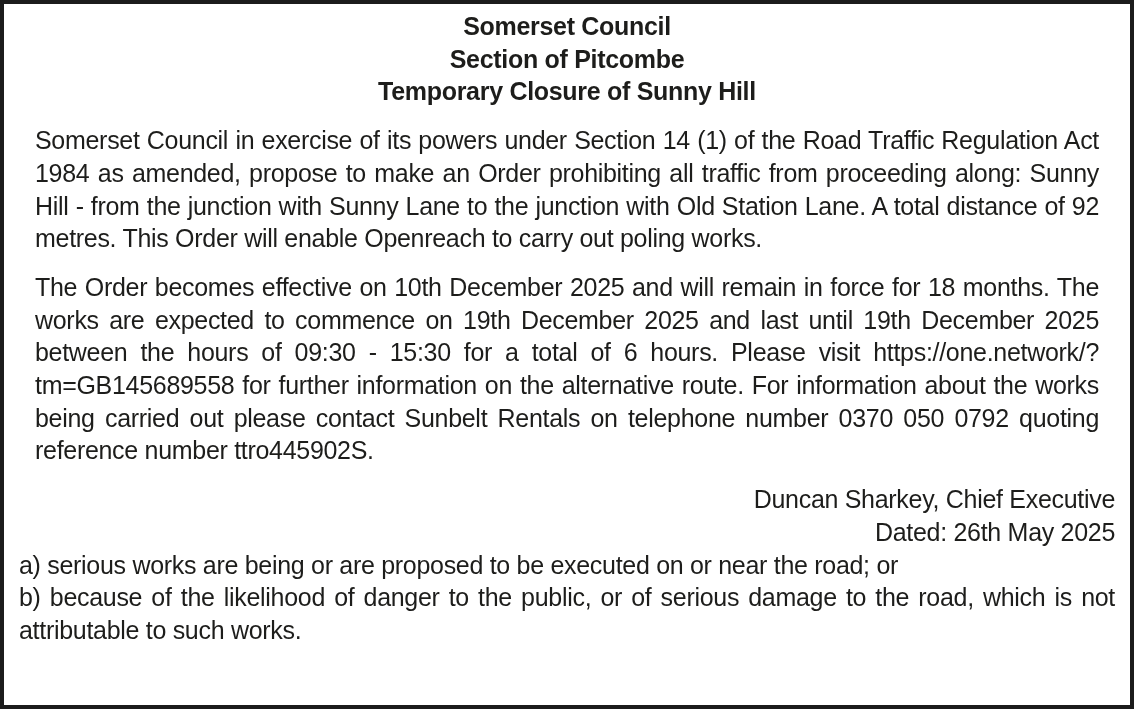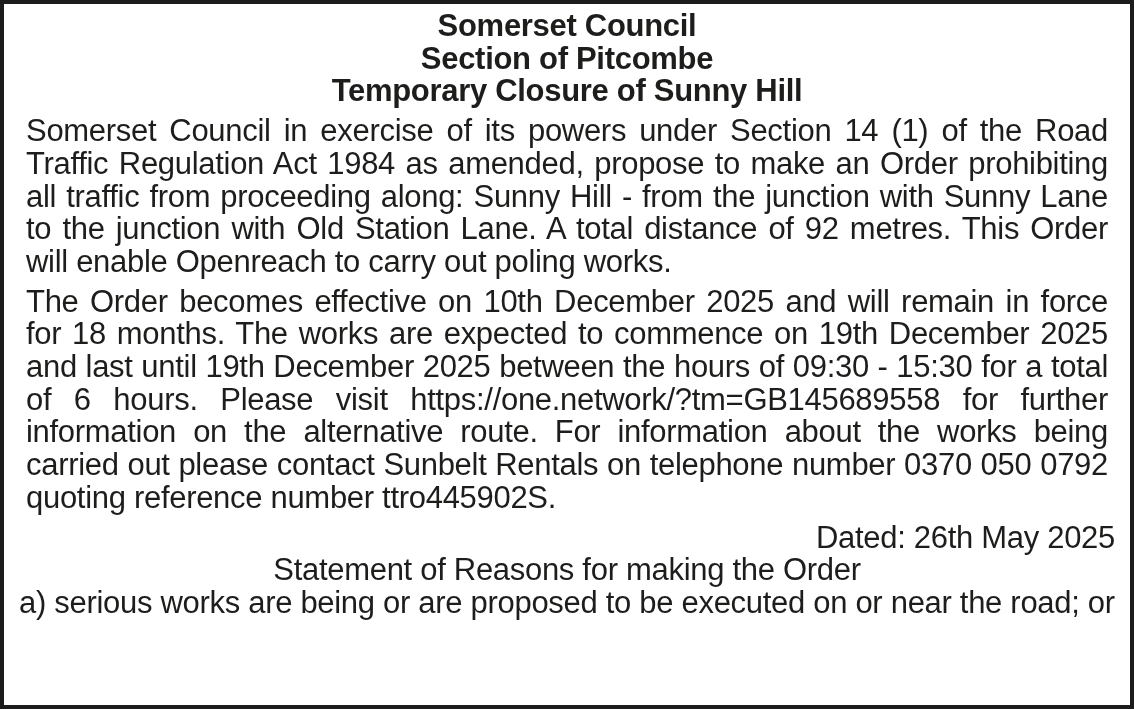--- a/index.html
+++ b/index.html
@@ -8,33 +8,33 @@
     background: #ffffff;
   }
   .notice {
     width: 1134px;
     height: 709px;
     box-sizing: border-box;
     border: 4px solid #1c1c1c;
     padding: 6px 15px 0 15px;
     background: #ffffff;
     font-family: "Liberation Sans", sans-serif;
-    font-size: 31px;
+    font-size: 25px;
     line-height: 32.7px;
     color: #1d1d1b;
     letter-spacing: -0.3px;
     overflow: hidden;
   }
   .title-line {
     text-align: center;
     font-weight: bold;
   }
   .body-para {
     text-align: justify;
-    margin: 7px;
+    margin: 16px;
   }
   .right-line {
     text-align: right;
   }
   .center-line {
     text-align: center;
   }
   .reason {
     text-align: justify;
     margin: 0;
@@ -44,18 +44,19 @@
 <body>
 
 <div class="notice">
   <div class="title-line">Somerset Council</div>
   <div class="title-line">Section of Pitcombe</div>
   <div class="title-line">Temporary Closure of Sunny Hill</div>
 
   <p class="body-para">Somerset Council in exercise of its powers under Section 14 (1) of the Road Traffic Regulation Act 1984 as amended, propose to make an Order prohibiting all traffic from proceeding along: Sunny Hill - from the junction with Sunny Lane to the junction with Old Station Lane. A total distance of 92 metres. This Order will enable Openreach to carry out poling works.</p>
   <p class="body-para">The Order becomes effective on 10th December 2025 and will remain in force for 18 months. The works are expected to commence on 19th December 2025 and last until 19th December 2025 between the hours of 09:30 - 15:30 for a total of 6 hours. Please visit https://one.network/?tm=GB145689558 for further information on the alternative route. For information about the works being carried out please contact Sunbelt Rentals on telephone number 0370 050 0792 quoting reference number ttro445902S.</p>
 
+  <div class="right-line">Duncan Sharkey, Chief Executive</div>
   <div class="right-line">Dated: 26th May 2025</div>
 
-  <div class="center-line">Statement of Reasons for making the Order</div>
 
   <p class="reason">a) serious works are being or are proposed to be executed on or near the road; or</p>
+  <p class="reason">b) because of the likelihood of danger to the public, or of serious damage to the road, which is not attributable to such works.</p>
 </div>
 
 </body></html>

